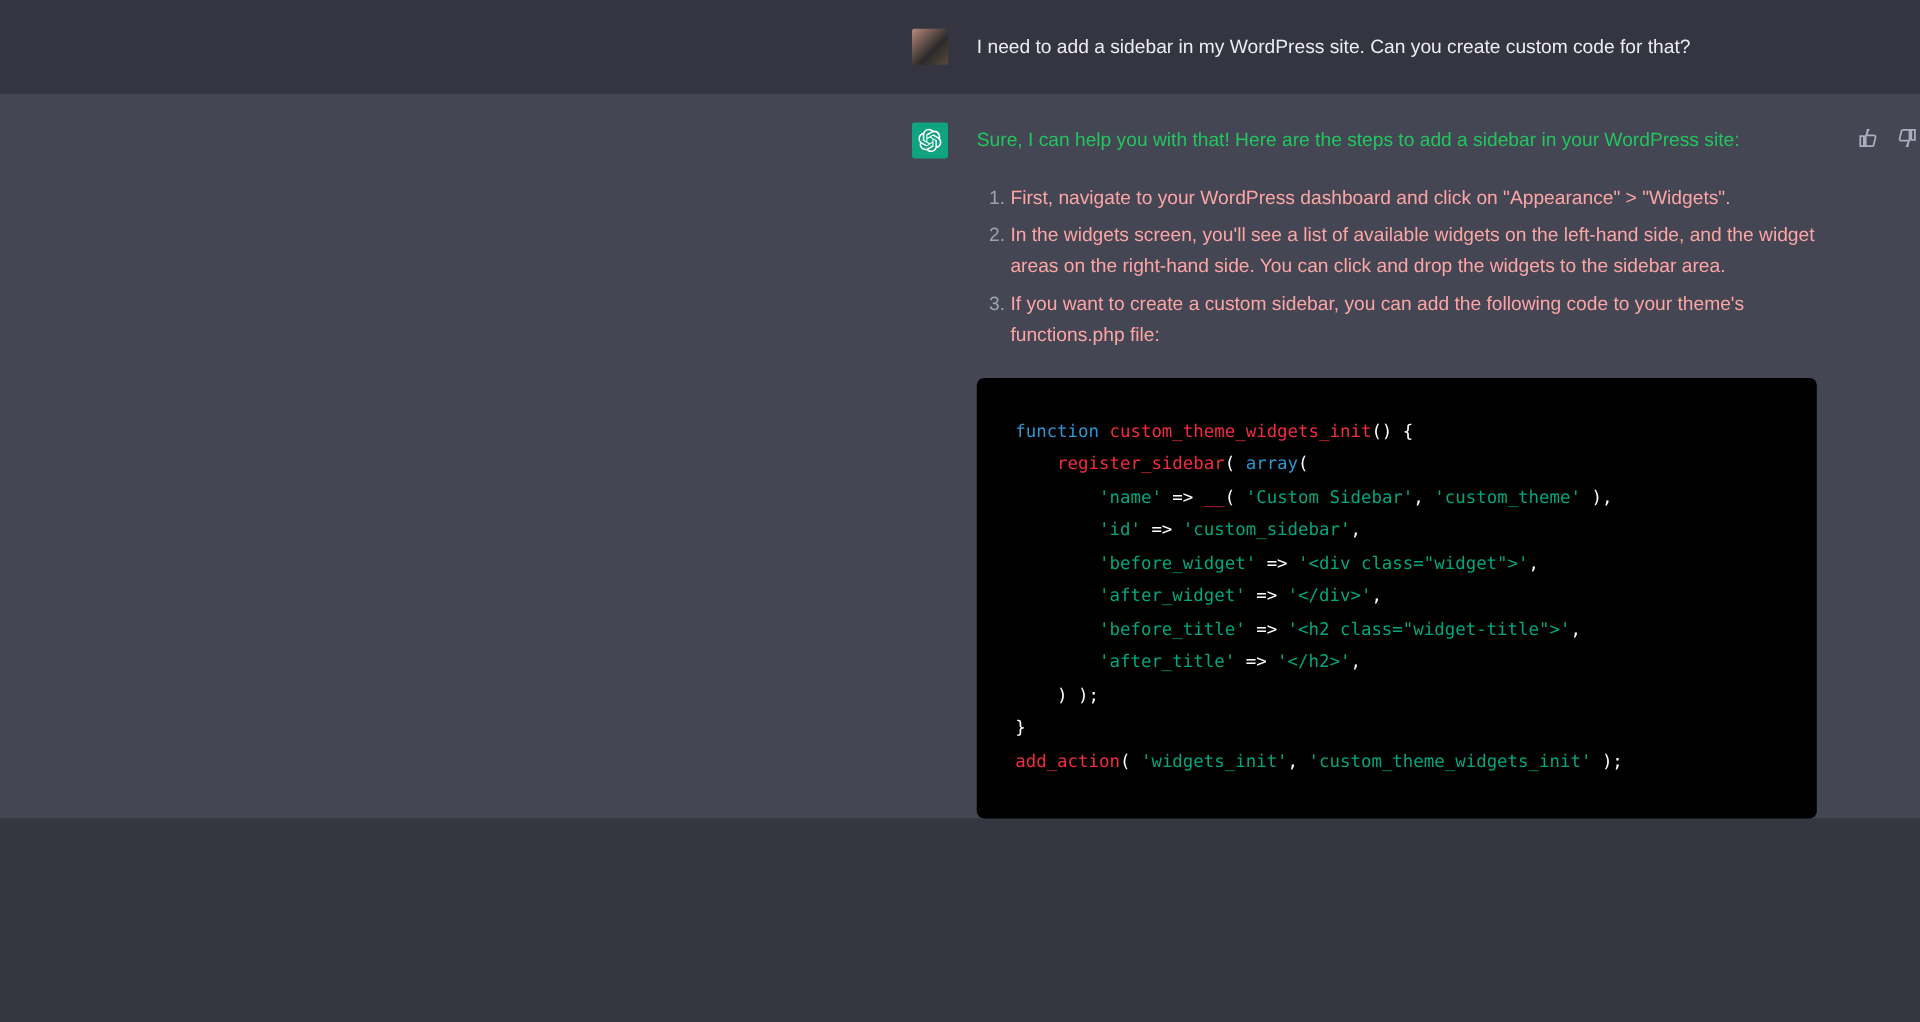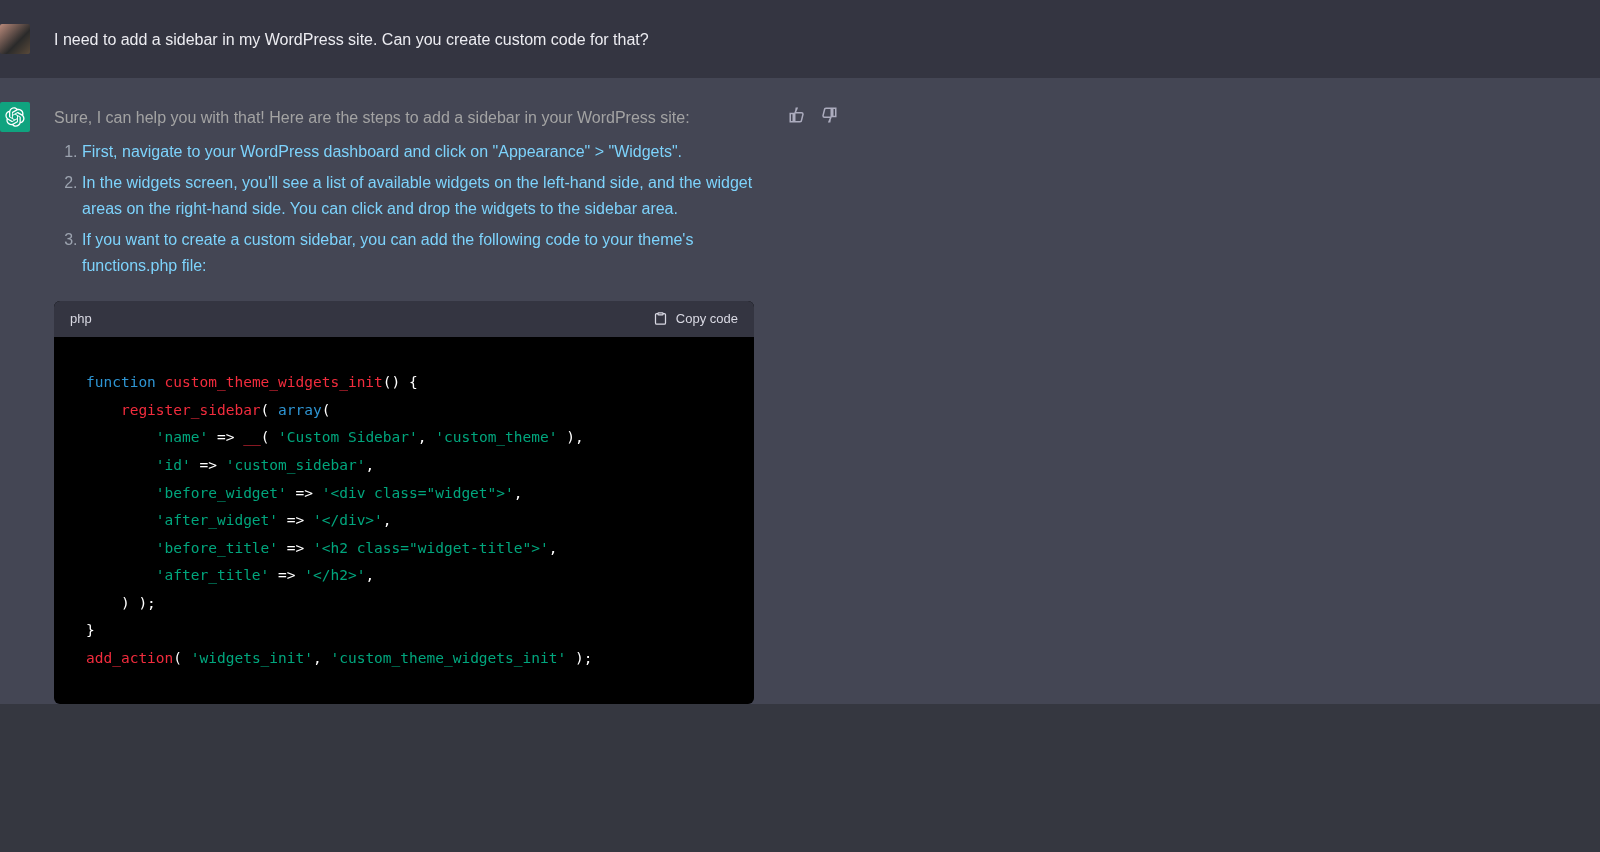--- a/index.html
+++ b/index.html
@@ -6,21 +6,21 @@
   body {
     font-family: -apple-system, BlinkMacSystemFont, "Segoe UI", Helvetica, Arial, sans-serif;
     background: #353740;
     color: #d1d5db;
     width: 1600px;
     height: 852px;
     overflow: hidden;
   }
   .message-row {
     display: flex;
-    justify-content: flex-start;
+    justify-content: flex-end;
     padding: 24px 0;
   }
   .user-row { background: #343541; }
   .assistant-row { background: #444654; padding-bottom: 0; }
   .message-inner {
     width: 840px;
     display: flex;
     gap: 24px;
     position: relative;
   }
@@ -41,25 +41,25 @@
   }
   .assistant-avatar svg { width: 20px; height: 20px; }
   .message-content {
     flex: 1;
     font-size: 16px;
     line-height: 1.6;
     color: #d1d5db;
   }
   .user-content { padding-top: 3px; color: #ececf1; }
   .assistant-content { padding-top: 3px; }
-  .intro-line { color: #a3a3a3; margin-bottom: 8px; }
+  .intro-line { color: #22c55e; margin-bottom: 22px; }
   .steps {
     list-style: decimal;
     padding-left: 28px;
-    color: #7dd3fc;
+    color: #fca5a5;
     margin-bottom: 22px;
   }
   .steps li { margin-bottom: 6px; }
   .steps li::marker { color: #9ca3af; }
   .feedback {
     position: relative;
     display: flex;
     gap: 10px;
     margin-left: 8px;
     margin-top: 2px;
@@ -136,30 +136,20 @@
     <div class="message-content assistant-content">
       <p class="intro-line">Sure, I can help you with that! Here are the steps to add a sidebar in your WordPress site:</p>
 
       <ol class="steps">
         <li>First, navigate to your WordPress dashboard and click on "Appearance" &gt; "Widgets".</li>
         <li>In the widgets screen, you'll see a list of available widgets on the left-hand side, and the widget areas on the right-hand side. You can click and drop the widgets to the sidebar area.</li>
         <li>If you want to create a custom sidebar, you can add the following code to your theme's functions.php file:</li>
       </ol>
 
       <div class="code-block">
-        <div class="code-header">
-          <span>php</span>
-          <div class="copy-btn">
-            <svg viewBox="0 0 24 24" fill="none" stroke="currentColor" stroke-width="2">
-              <rect x="8" y="3" width="8" height="3" rx="1"></rect>
-              <path d="M16 4h2a2 2 0 0 1 2 2v13a2 2 0 0 1-2 2H6a2 2 0 0 1-2-2V6a2 2 0 0 1 2-2h2"></path>
-            </svg>
-            <span>Copy code</span>
-          </div>
-        </div>
         <div class="code-body" id="code-body"><span class="tok-kw">function</span><span class="tok-pun"> </span><span class="tok-fn">custom_theme_widgets_init</span><span class="tok-pun">() {</span>
 <span class="tok-pun">    </span><span class="tok-fn">register_sidebar</span><span class="tok-pun">( </span><span class="tok-arr">array</span><span class="tok-pun">(</span>
 <span class="tok-pun">        </span><span class="tok-str">'name'</span><span class="tok-pun"> =&gt; </span><span class="tok-fn">__</span><span class="tok-pun">( </span><span class="tok-str">'Custom Sidebar'</span><span class="tok-pun">, </span><span class="tok-str">'custom_theme'</span><span class="tok-pun"> ),</span>
 <span class="tok-pun">        </span><span class="tok-str">'id'</span><span class="tok-pun"> =&gt; </span><span class="tok-str">'custom_sidebar'</span><span class="tok-pun">,</span>
 <span class="tok-pun">        </span><span class="tok-str">'before_widget'</span><span class="tok-pun"> =&gt; </span><span class="tok-str">'&lt;div class="widget"&gt;'</span><span class="tok-pun">,</span>
 <span class="tok-pun">        </span><span class="tok-str">'after_widget'</span><span class="tok-pun"> =&gt; </span><span class="tok-str">'&lt;/div&gt;'</span><span class="tok-pun">,</span>
 <span class="tok-pun">        </span><span class="tok-str">'before_title'</span><span class="tok-pun"> =&gt; </span><span class="tok-str">'&lt;h2 class="widget-title"&gt;'</span><span class="tok-pun">,</span>
 <span class="tok-pun">        </span><span class="tok-str">'after_title'</span><span class="tok-pun"> =&gt; </span><span class="tok-str">'&lt;/h2&gt;'</span><span class="tok-pun">,</span>
 <span class="tok-pun">    ) );</span>
 <span class="tok-pun">}</span>

